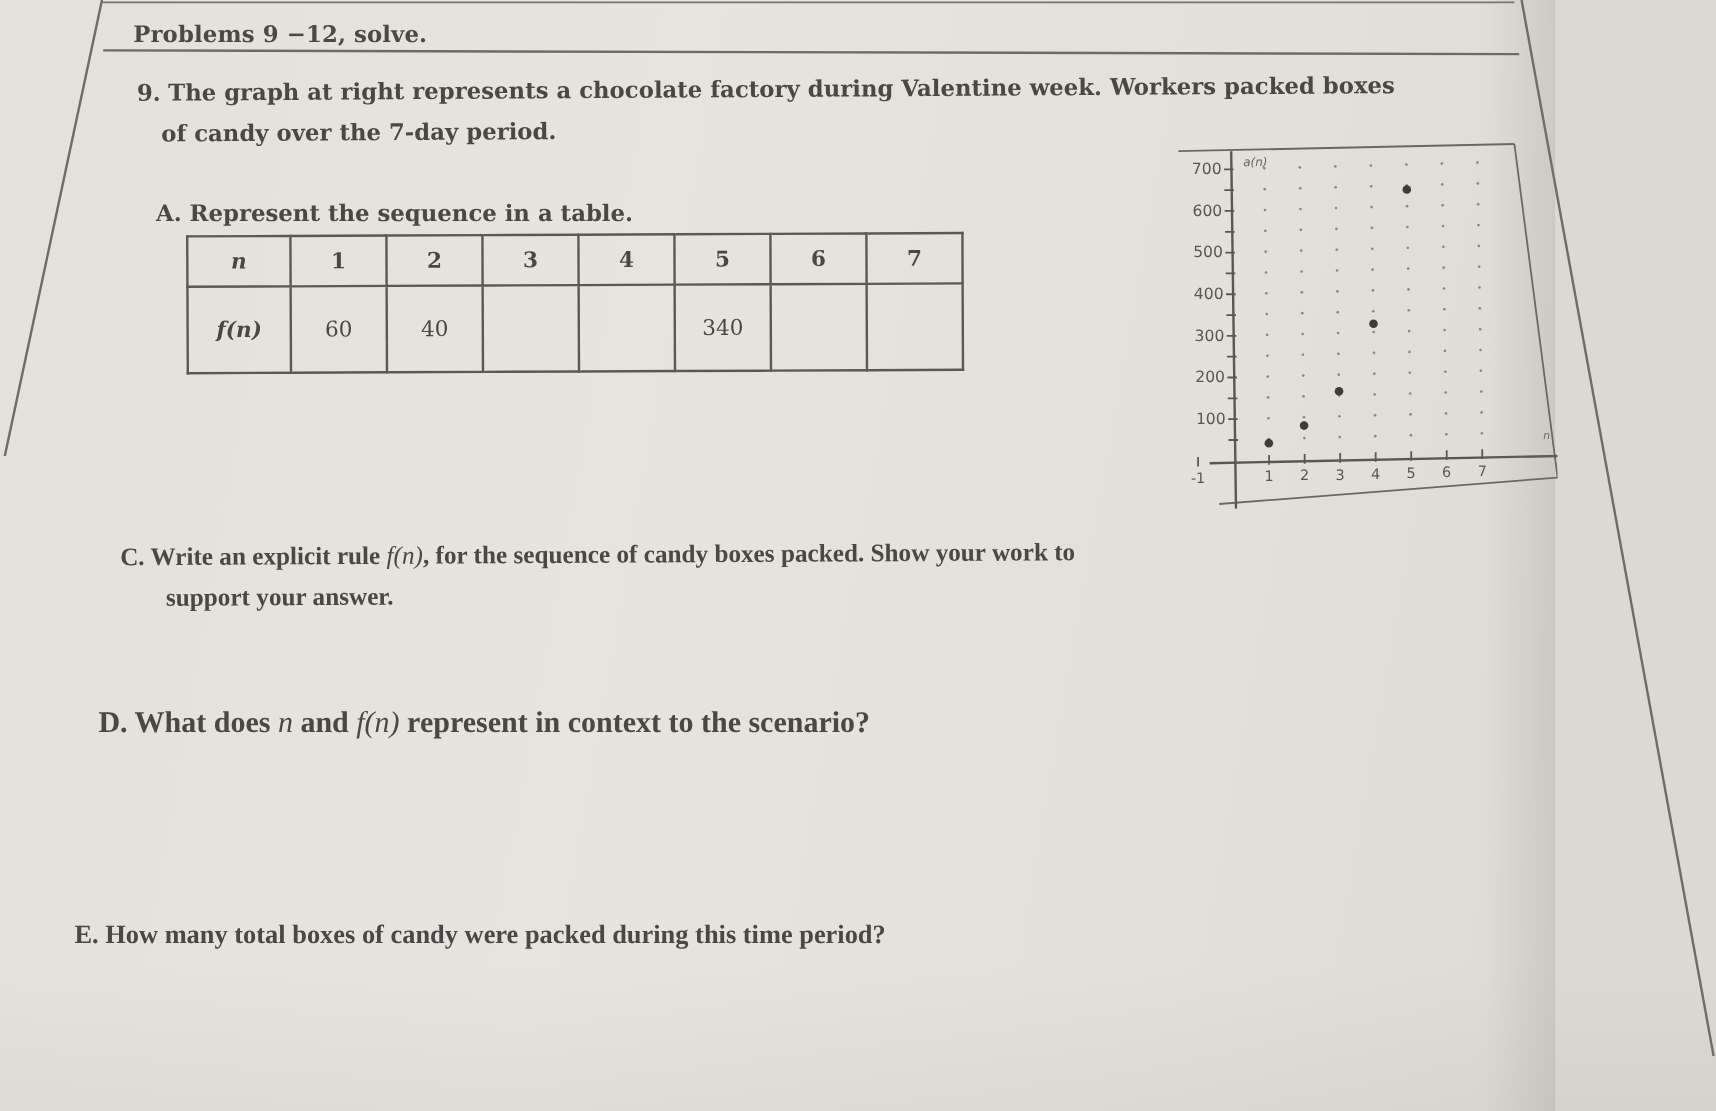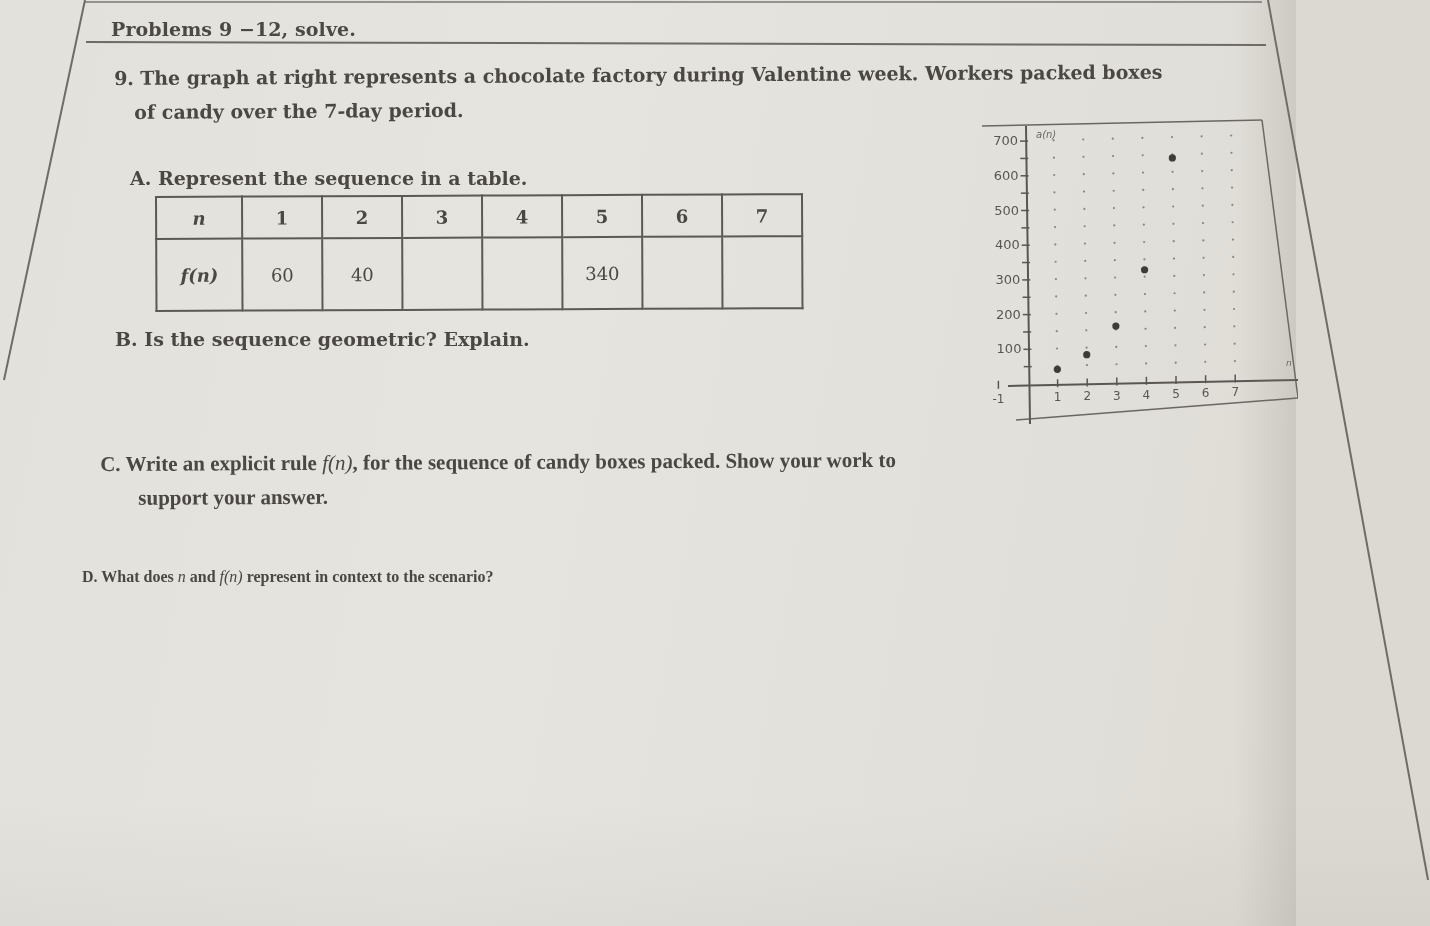--- a/index.html
+++ b/index.html
@@ -44,22 +44,22 @@
     font-size: 19px; font-weight: bold; color: #4a4744;
   }
   .partC {
     position: absolute; left: 100px; top: 447px; width: 1110px;
     font-size: 21px; font-weight: bold; line-height: 34px; color: #4a4744;
     transform: rotate(-0.3deg); transform-origin: left top;
     font-family: "Liberation Serif", serif;
   }
   .partC .line2 { padding-left: 38px; }
   .partD {
-    position: absolute; left: 82px; top: 568px;
-    font-size: 16px; font-weight: bold; color: #4a4744;
+    position: absolute; left: 82px; top: 589px;
+    font-size: 25px; font-weight: bold; color: #4a4744;
     font-family: "Liberation Serif", serif;
   }
   .partE {
     position: absolute; left: 62px; top: 766px;
     font-size: 22px; font-weight: bold; color: #4a4744;
     font-family: "Liberation Serif", serif;
   }
   .it { font-style: italic; font-weight: normal; }
   table.seq {
     position: absolute; left: 155px; top: 196px; border-collapse: collapse;
@@ -121,24 +121,20 @@
       <td>40</td>
       <td></td>
       <td></td>
       <td>340</td>
       <td></td>
       <td></td>
     </tr>
   </tbody>
     </table>
 
-  <div class="partB">
-    <span>B.</span>
-    <span>Is the sequence geometric? Explain.</span>
-  </div>
 
   <svg class="graph" id="graph" viewBox="0 0 320 306" width="320" height="306">
     <g id="graph-frame">
       <line x1="4" y1="8" x2="284" y2="2" stroke="#6a6763" stroke-width="1.5"></line>
       <line x1="284" y1="2" x2="320" y2="280" stroke="#6a6763" stroke-width="1.5"></line>
       <line x1="38" y1="302" x2="320" y2="280" stroke="#6a6763" stroke-width="1.5"></line>
     </g>
     <g id="grid-dots">
         <circle cx="79.3142857142857" cy="247.85" r="1.1" fill="#8a8782"></circle>
         <circle cx="79.02857142857142" cy="230.5" r="1.1" fill="#8a8782"></circle>
@@ -299,16 +295,20 @@
     <span>C.</span>
     <span>Write an explicit rule </span><span class="it">f(n)</span><span>, for the sequence of candy boxes packed. Show your work to</span><br>
     <span class="line2">support your answer.</span>
   </div>
 
   <div class="partD">
     <span>D.</span>
     <span>What does </span><span class="it">n</span><span> and </span><span class="it">f(n)</span><span> represent in context to the scenario?</span>
   </div>
 
+  <div class="partE">
+    <span>E.</span>
+    <span>How many total boxes of candy were packed during this time period?</span>
+  </div>
 
   <div class="right-shadow"></div>
   <div class="footer-shadow"></div>
 </div>
 
 </body></html>

